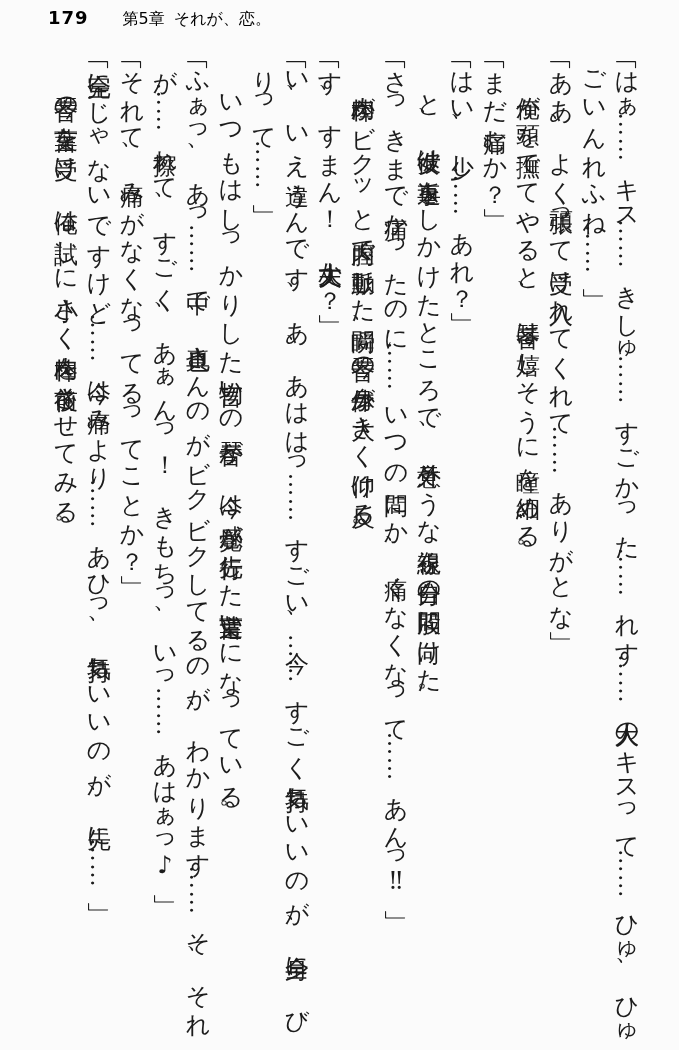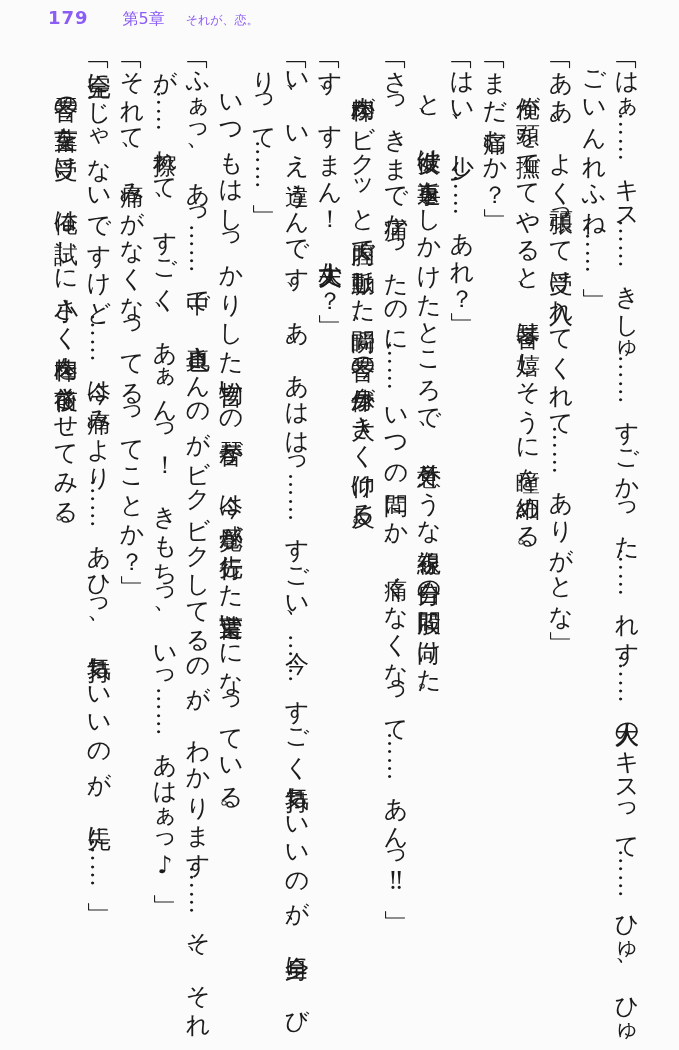--- a/index.html
+++ b/index.html
@@ -24,35 +24,35 @@
   }
 
   
   .running-header {
     position: absolute;
     top: 7px;
     left: 48px;
     display: flex;
     align-items: baseline;
     font-family: "DejaVu Sans", "Liberation Sans", sans-serif;
-    color: #8b5cf6;
+    color: #000000;
     white-space: nowrap;
   }
   .running-header .page-num {
     font-size: 18px;
     font-weight: 600;
     letter-spacing: 1px;
   }
   .running-header .chapter-label {
     font-size: 16px;
     margin-left: 34px;
   }
   .running-header .chapter-title {
-    font-size: 12px;
-    margin-left: 21px;
+    font-size: 16px;
+    margin-left: 9px;
   }
 
   
   .body-text {
     position: absolute;
     top: 54px;
     right: 36px;
     height: 986px;
     writing-mode: vertical-rl;
     text-orientation: mixed;

